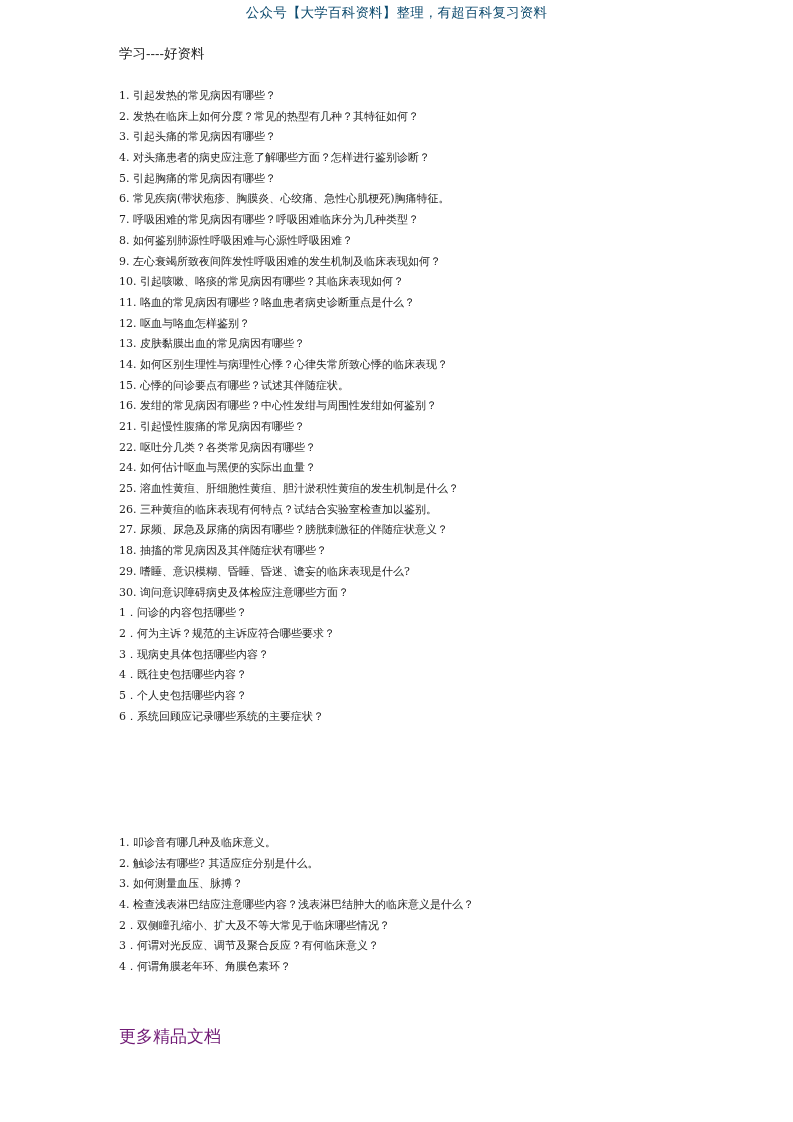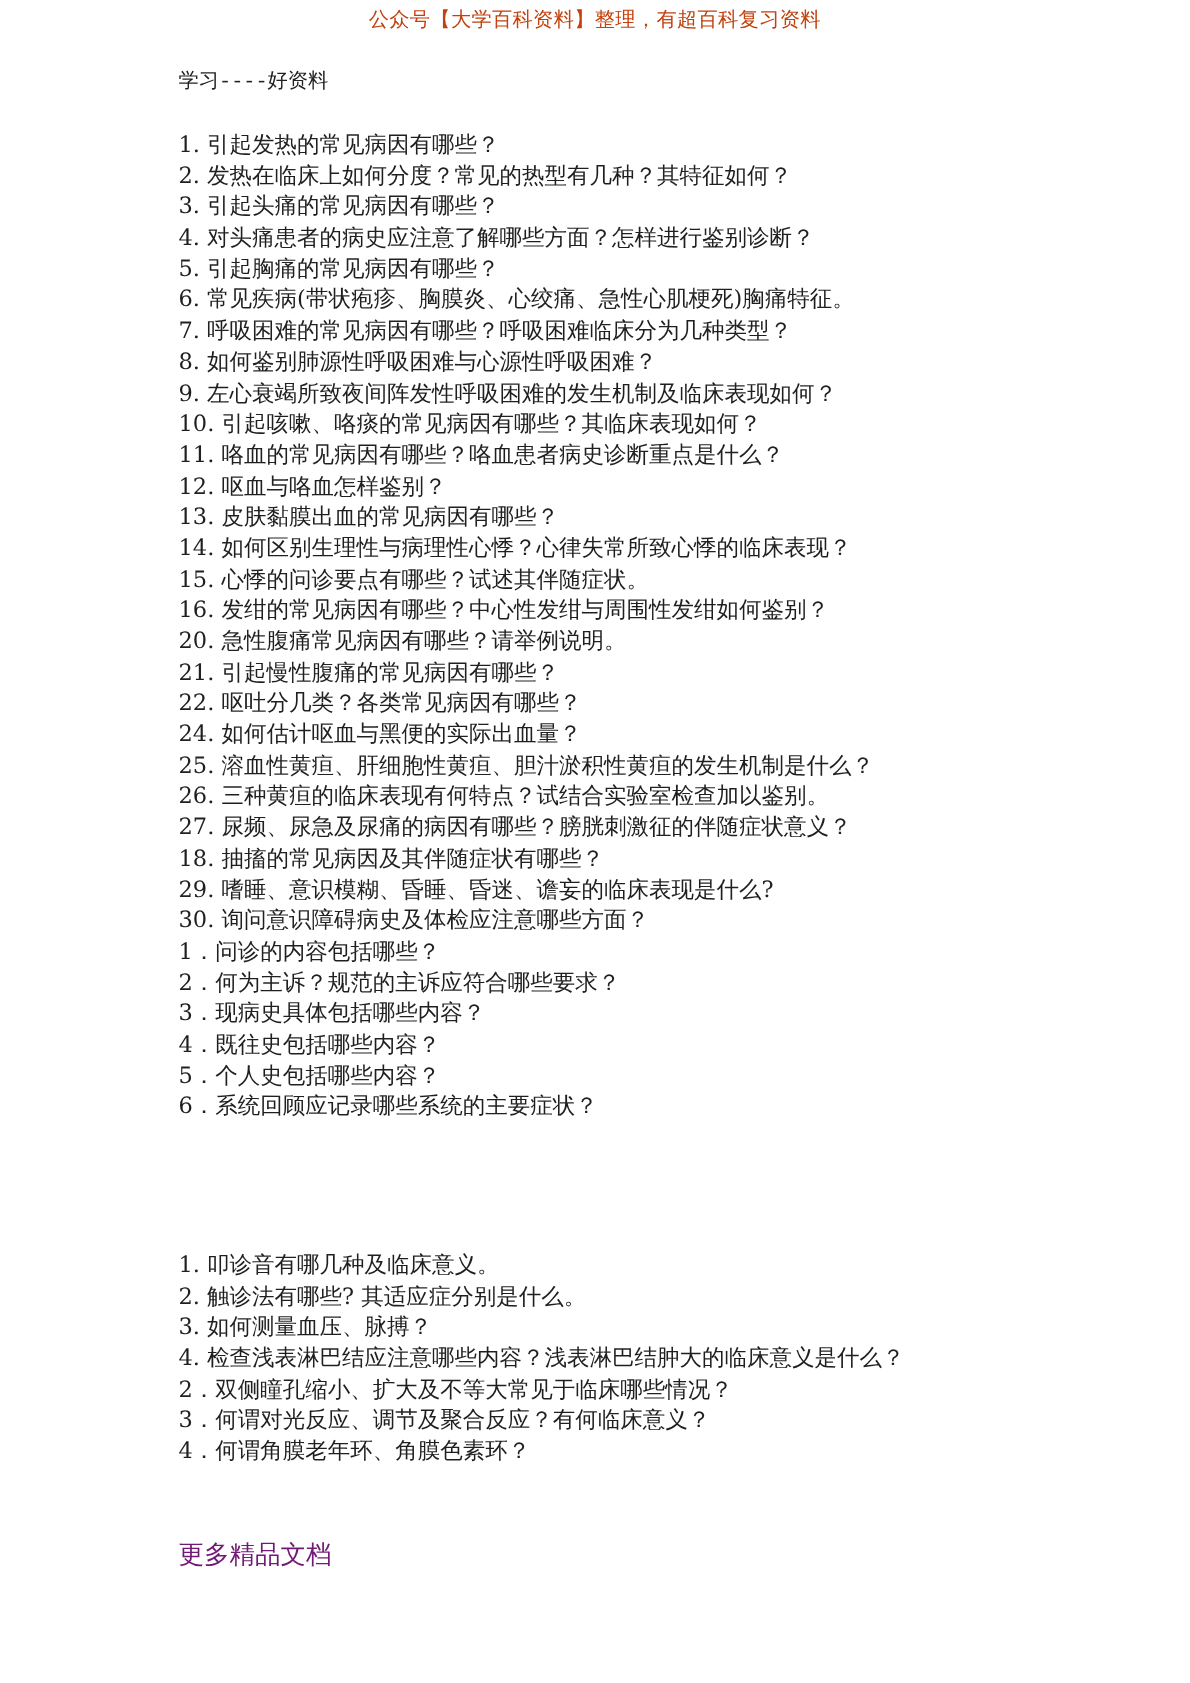--- a/index.html
+++ b/index.html
@@ -5,31 +5,31 @@
     html, body { margin: 0; padding: 0; background: #ffffff; }
     body {
       width: 793px; height: 1122px; position: relative; overflow: hidden;
       font-family: "DejaVu Serif", "Liberation Serif", serif;
       color: #1a1a1a;
     }
     .header {
       position: absolute; top: 4px; left: 0; width: 793px;
       text-align: center; font-size: 13.5px; letter-spacing: 0.2px;
       font-family: "DejaVu Sans", "Liberation Sans", sans-serif;
-      color: #c2410c;
+      color: #0c4a6e;
     }
     .subtitle {
       position: absolute; top: 45px; left: 119px;
       font-size: 13.5px;
-      font-family: Liberation Mono, monospace;
+      font-family: Liberation Sans, sans-serif;
       color: #222;
     }
     .list { position: absolute; left: 119px; margin: 0; padding: 0; list-style: none; }
     .list li {
-      font-size: 15px; line-height: 20.7px; height: 20.7px; white-space: nowrap;
+      font-size: 11px; line-height: 20.7px; height: 20.7px; white-space: nowrap;
       color: #1f1f1f;
     }
     #list-a { top: 86px; }
     #list-b { top: 833px; }
     .footer {
       position: absolute; top: 1025px; left: 119px;
       font-size: 17px;
       font-family: "DejaVu Sans", "Liberation Sans", sans-serif;
       color: #701a75;
     }
@@ -50,21 +50,20 @@
   <li>7. 呼吸困难的常见病因有哪些？呼吸困难临床分为几种类型？</li>
   <li>8. 如何鉴别肺源性呼吸困难与心源性呼吸困难？</li>
   <li>9. 左心衰竭所致夜间阵发性呼吸困难的发生机制及临床表现如何？</li>
   <li>10. 引起咳嗽、咯痰的常见病因有哪些？其临床表现如何？</li>
   <li>11. 咯血的常见病因有哪些？咯血患者病史诊断重点是什么？</li>
   <li>12. 呕血与咯血怎样鉴别？</li>
   <li>13.  皮肤黏膜出血的常见病因有哪些？</li>
   <li>14. 如何区别生理性与病理性心悸？心律失常所致心悸的临床表现？</li>
   <li>15. 心悸的问诊要点有哪些？试述其伴随症状。</li>
   <li>16. 发绀的常见病因有哪些？中心性发绀与周围性发绀如何鉴别？</li>
-  <li>20. 急性腹痛常见病因有哪些？请举例说明。</li>
   <li>21. 引起慢性腹痛的常见病因有哪些？</li>
   <li>22. 呕吐分几类？各类常见病因有哪些？</li>
   <li>24. 如何估计呕血与黑便的实际出血量？</li>
   <li>25. 溶血性黄疸、肝细胞性黄疸、胆汁淤积性黄疸的发生机制是什么？</li>
   <li>26. 三种黄疸的临床表现有何特点？试结合实验室检查加以鉴别。</li>
   <li>27. 尿频、尿急及尿痛的病因有哪些？膀胱刺激征的伴随症状意义？</li>
   <li>18. 抽搐的常见病因及其伴随症状有哪些？</li>
   <li>29. 嗜睡、意识模糊、昏睡、昏迷、谵妄的临床表现是什么?</li>
   <li>30. 询问意识障碍病史及体检应注意哪些方面？</li>
   <li>1．问诊的内容包括哪些？</li>

